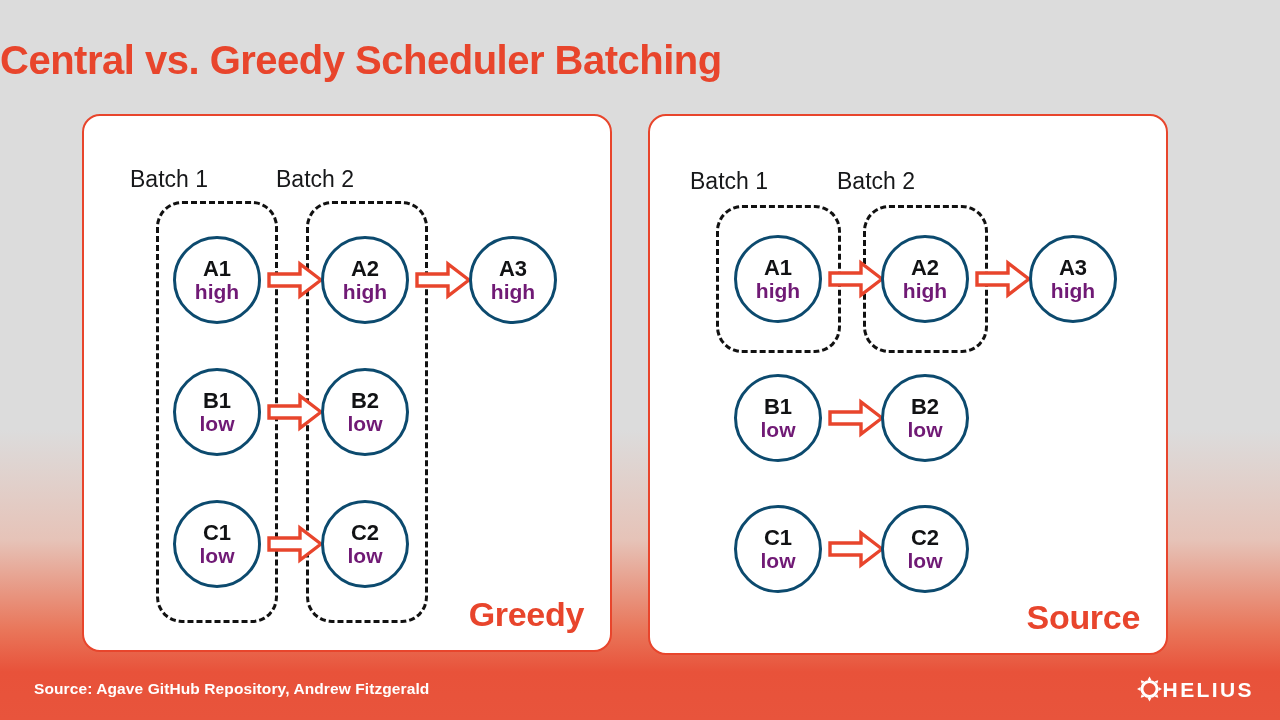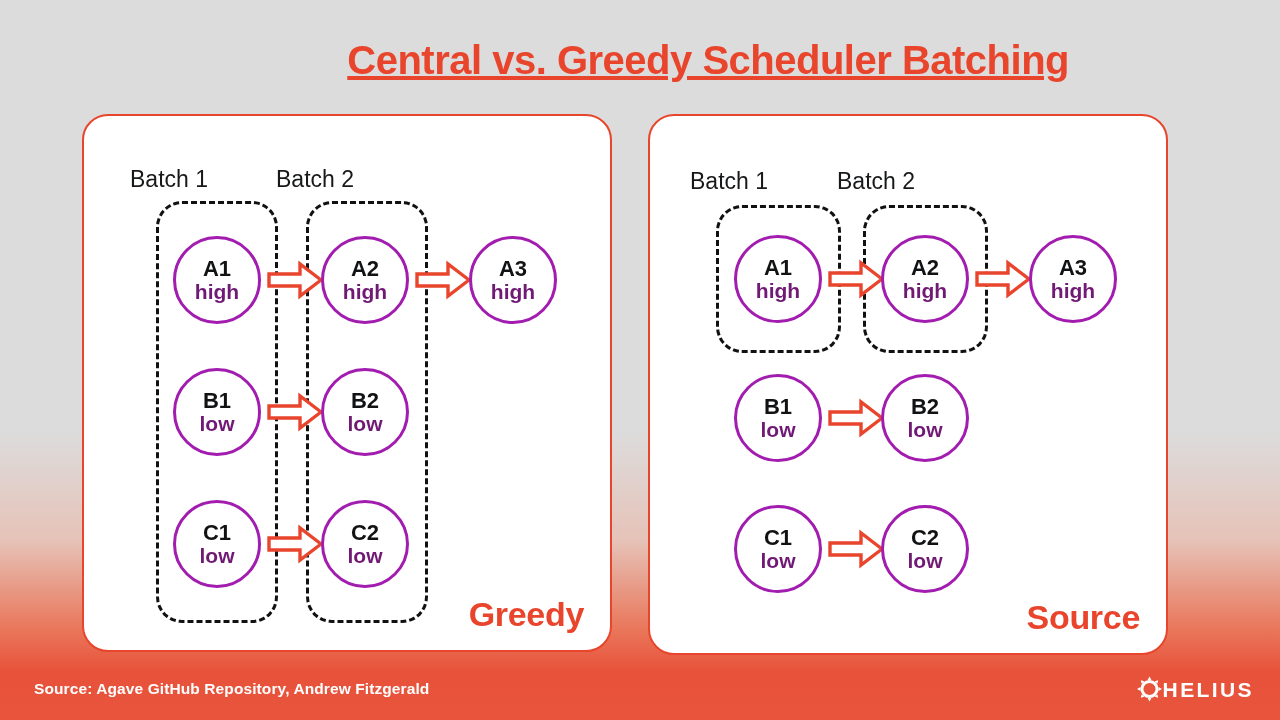--- a/index.html
+++ b/index.html
@@ -24,35 +24,34 @@
         #e8523a 672px, #e8543c 720px);
     overflow: hidden;
   }
 
   
   #title {
     position: absolute;
     top: 38px;
     left: 0;
     width: 1069px;
-    text-align: right;
+    text-align: left;
     font-size: 40px;
     font-weight: bold;
     letter-spacing: -0.5px;
     color: #e8452c;
     white-space: nowrap;
-    text-decoration: underline;
   }
 
   
   .card {
     position: absolute;
     background: #ffffff;
     border: 2.5px solid #e8452c;
-    border-radius: 26px;
+    border-radius: 18px;
     box-sizing: border-box;
   }
   #card-central { left: 82px;  top: 114px; width: 530px; height: 538px; }
   #card-greedy  { left: 648px; top: 114px; width: 520px; height: 541px; }
 
   .card-label {
     position: absolute;
     bottom: 16px;
     right: 26px;
     font-size: 34px;
@@ -77,21 +76,21 @@
     border-radius: 26px;
     box-sizing: border-box;
     background: transparent;
   }
 
   
   .node {
     position: absolute;
     width: 88px;
     height: 88px;
-    border: 3px solid #a21caf;
+    border: 3px solid #0c4a6e;
     border-radius: 50%;
     box-sizing: border-box;
     background: #ffffff;
     display: flex;
     flex-direction: column;
     align-items: center;
     justify-content: center;
     line-height: 1.05;
   }
   .node .nid {

